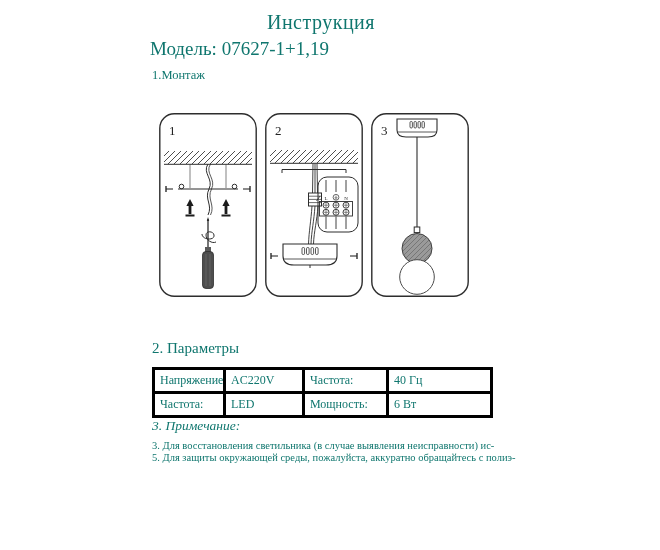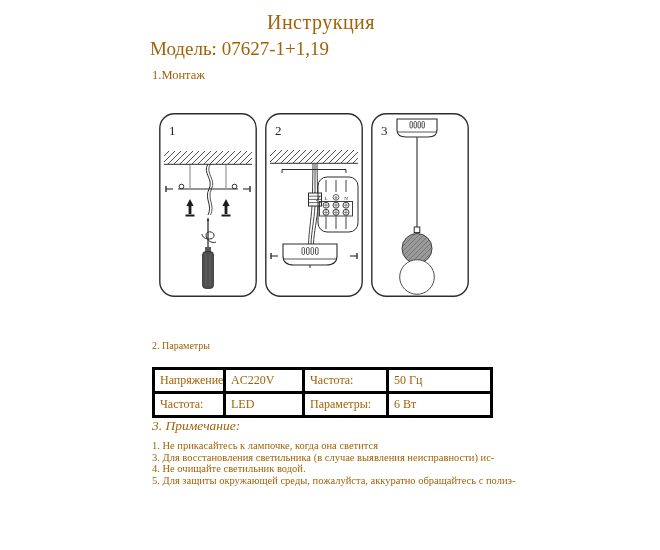--- a/index.html
+++ b/index.html
@@ -1,25 +1,25 @@
 <!DOCTYPE html>
 <html><head>
 <meta charset="utf-8">
 <style>
   html,body { margin:0; padding:0; background:#ffffff; }
   .page {
     position:relative; width:660px; height:550px; background:#ffffff;
-    font-family:"Liberation Serif","DejaVu Serif",serif; color:#a16207;
+    font-family:"Liberation Serif","DejaVu Serif",serif; color:#0f766e;
     overflow:hidden;
   }
   .abs { position:absolute; }
   .title    { top:11px; left:150px; width:342px; text-align:center; font-size:20px; letter-spacing:0.5px; }
   .model    { top:38px; left:150px; width:342px; text-align:left; font-size:19px; }
   .sec-montage { top:68px;  left:152px; font-size:12.5px; }
-  .sec-params  { top:340px; left:152px; font-size:10px; }
+  .sec-params  { top:340px; left:152px; font-size:15px; }
   .sec-notes   { top:418px; left:152px; font-size:13.5px;font-style:italic; }
 
   .panels { top:113px; left:159px; display:flex; }
   .panel  { position:relative; width:98px; height:184px; }
   .panel + .panel { margin-left:8px; }
   .panel svg { display:block; }
 
   table.params {
     position:absolute; top:367px; left:152px;
     border-collapse:collapse; table-layout:fixed; width:338px;
@@ -225,33 +225,31 @@
       <col style="width:71px">
         <col style="width:79px">
         <col style="width:84px">
         <col style="width:104px">
     </colgroup>
     <tbody>
         <tr>
       <td>Напряжение:</td>
       <td>AC220V</td>
       <td>Частота:</td>
-      <td>50 Гц</td>
+      <td>40 Гц</td>
     </tr>
     <tr>
       <td>Частота:</td>
       <td>LED</td>
-      <td>Параметры:</td>
+      <td>Мощность:</td>
       <td>6  Вт</td>
     </tr>
   </tbody>
     </table>
 
   <div class="abs sec-notes">3. Примечание:</div>
 
   <div class="abs notes">
-    <div class="note-line">1. Не прикасайтесь к лампочке, когда она светится</div>
     <div class="note-line">3. Для восстановления светильника (в случае  выявления неисправности) ис-</div>
-    <div class="note-line">4. Не очищайте  светильник водой.</div>
     <div class="note-line">5. Для защиты окружающей среды, пожалуйста, аккуратно обращайтесь с полиэ-</div>
   </div>
 
 </div>
 
 </body></html>

